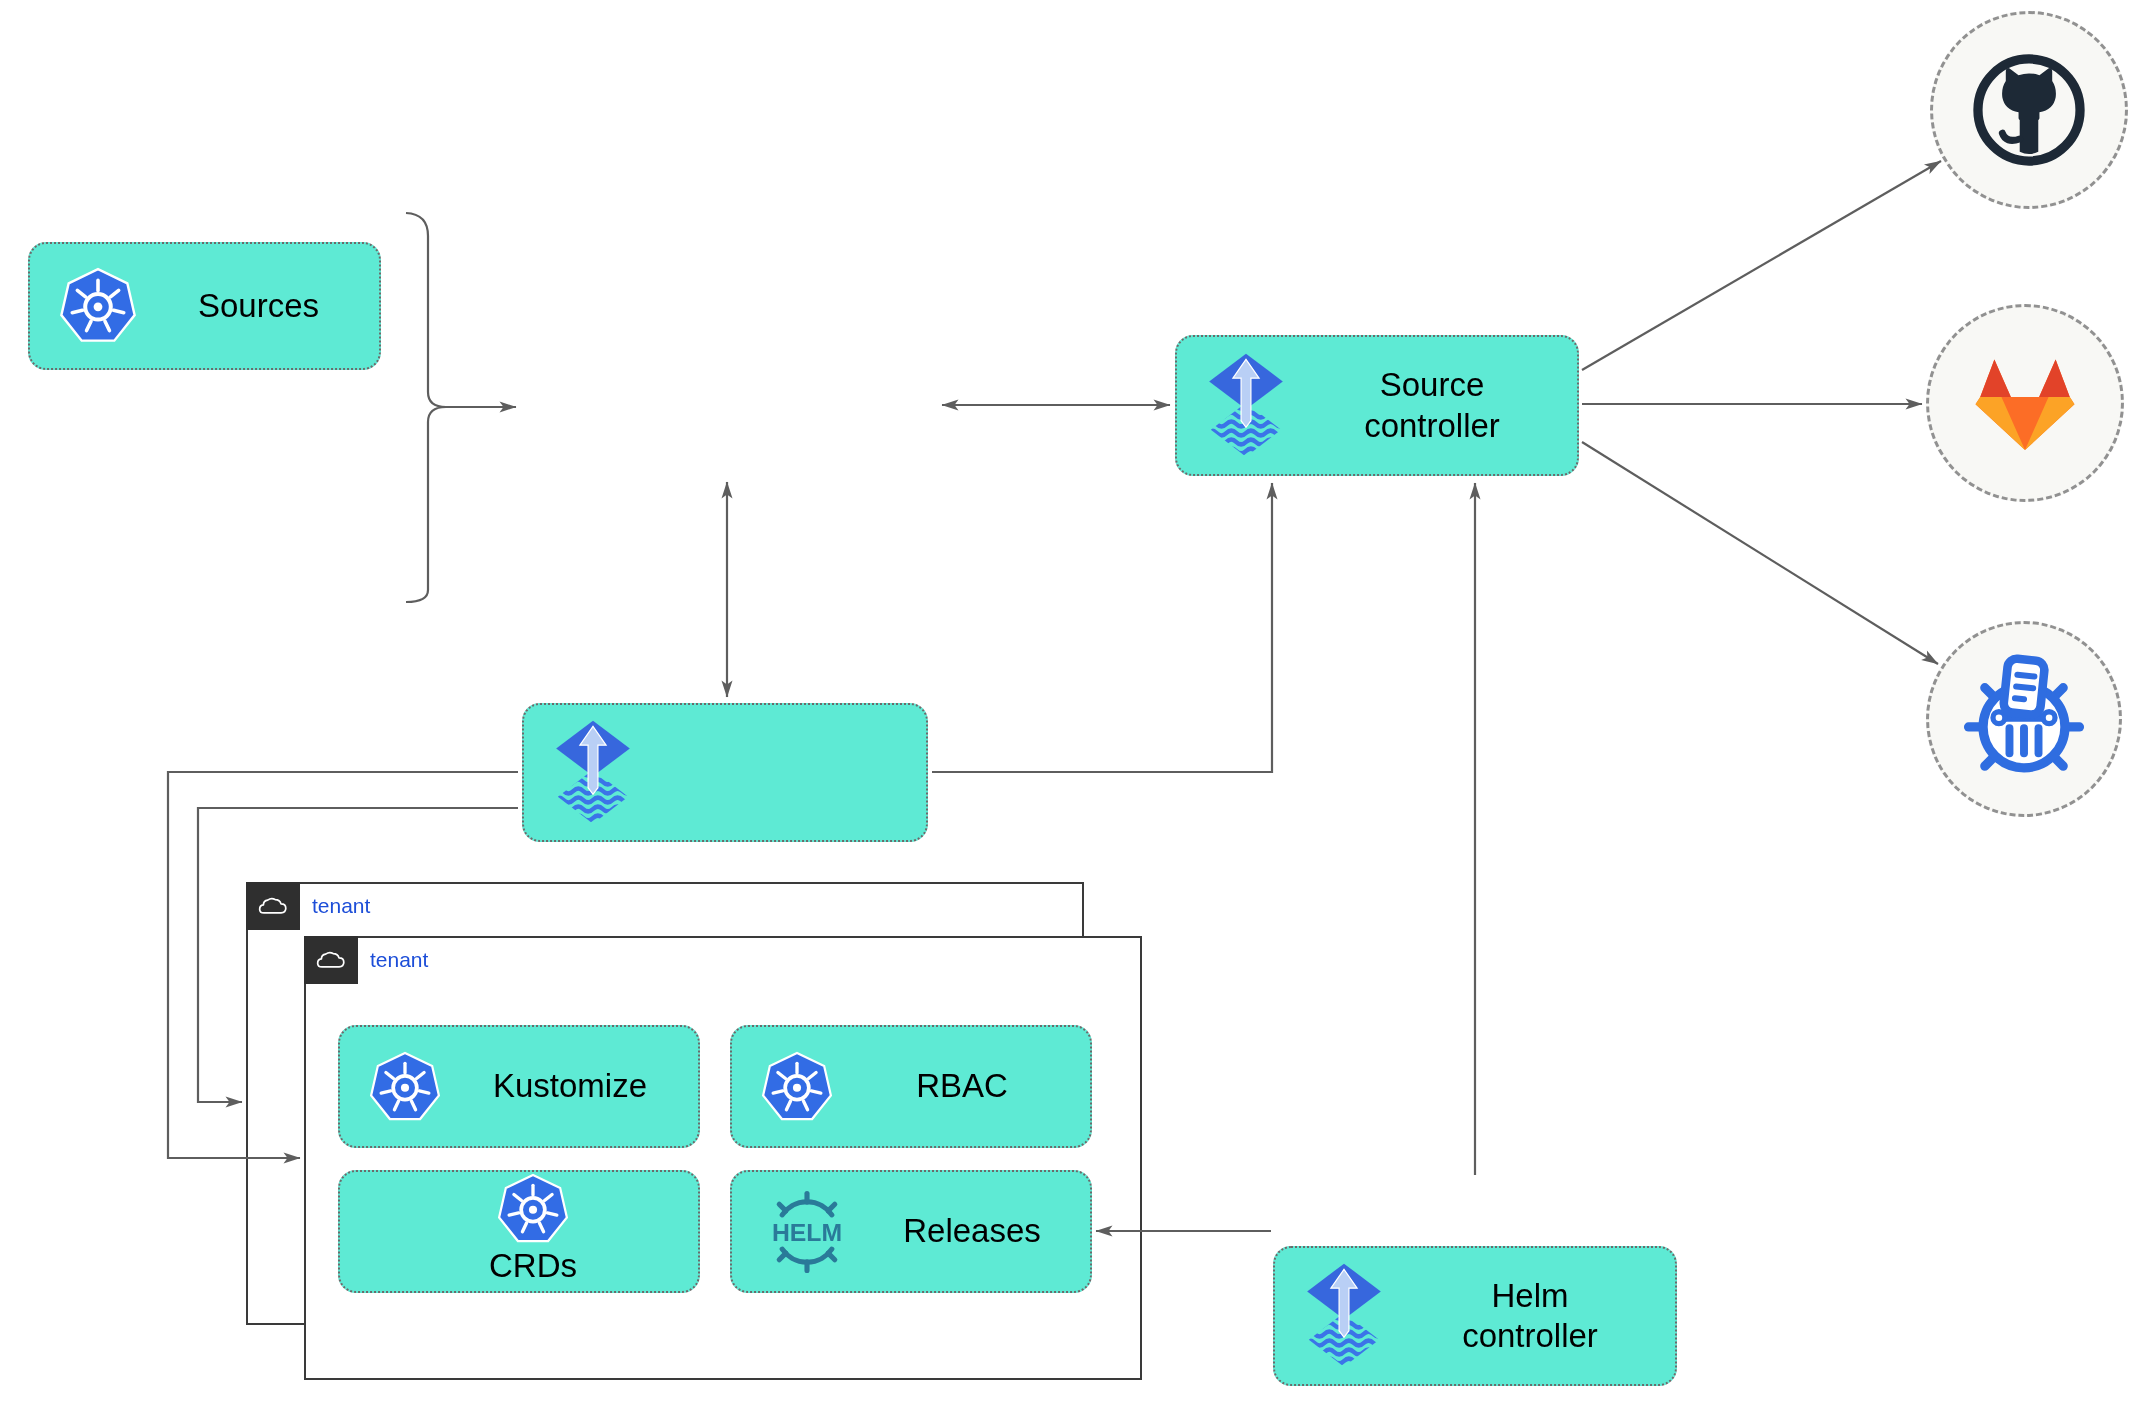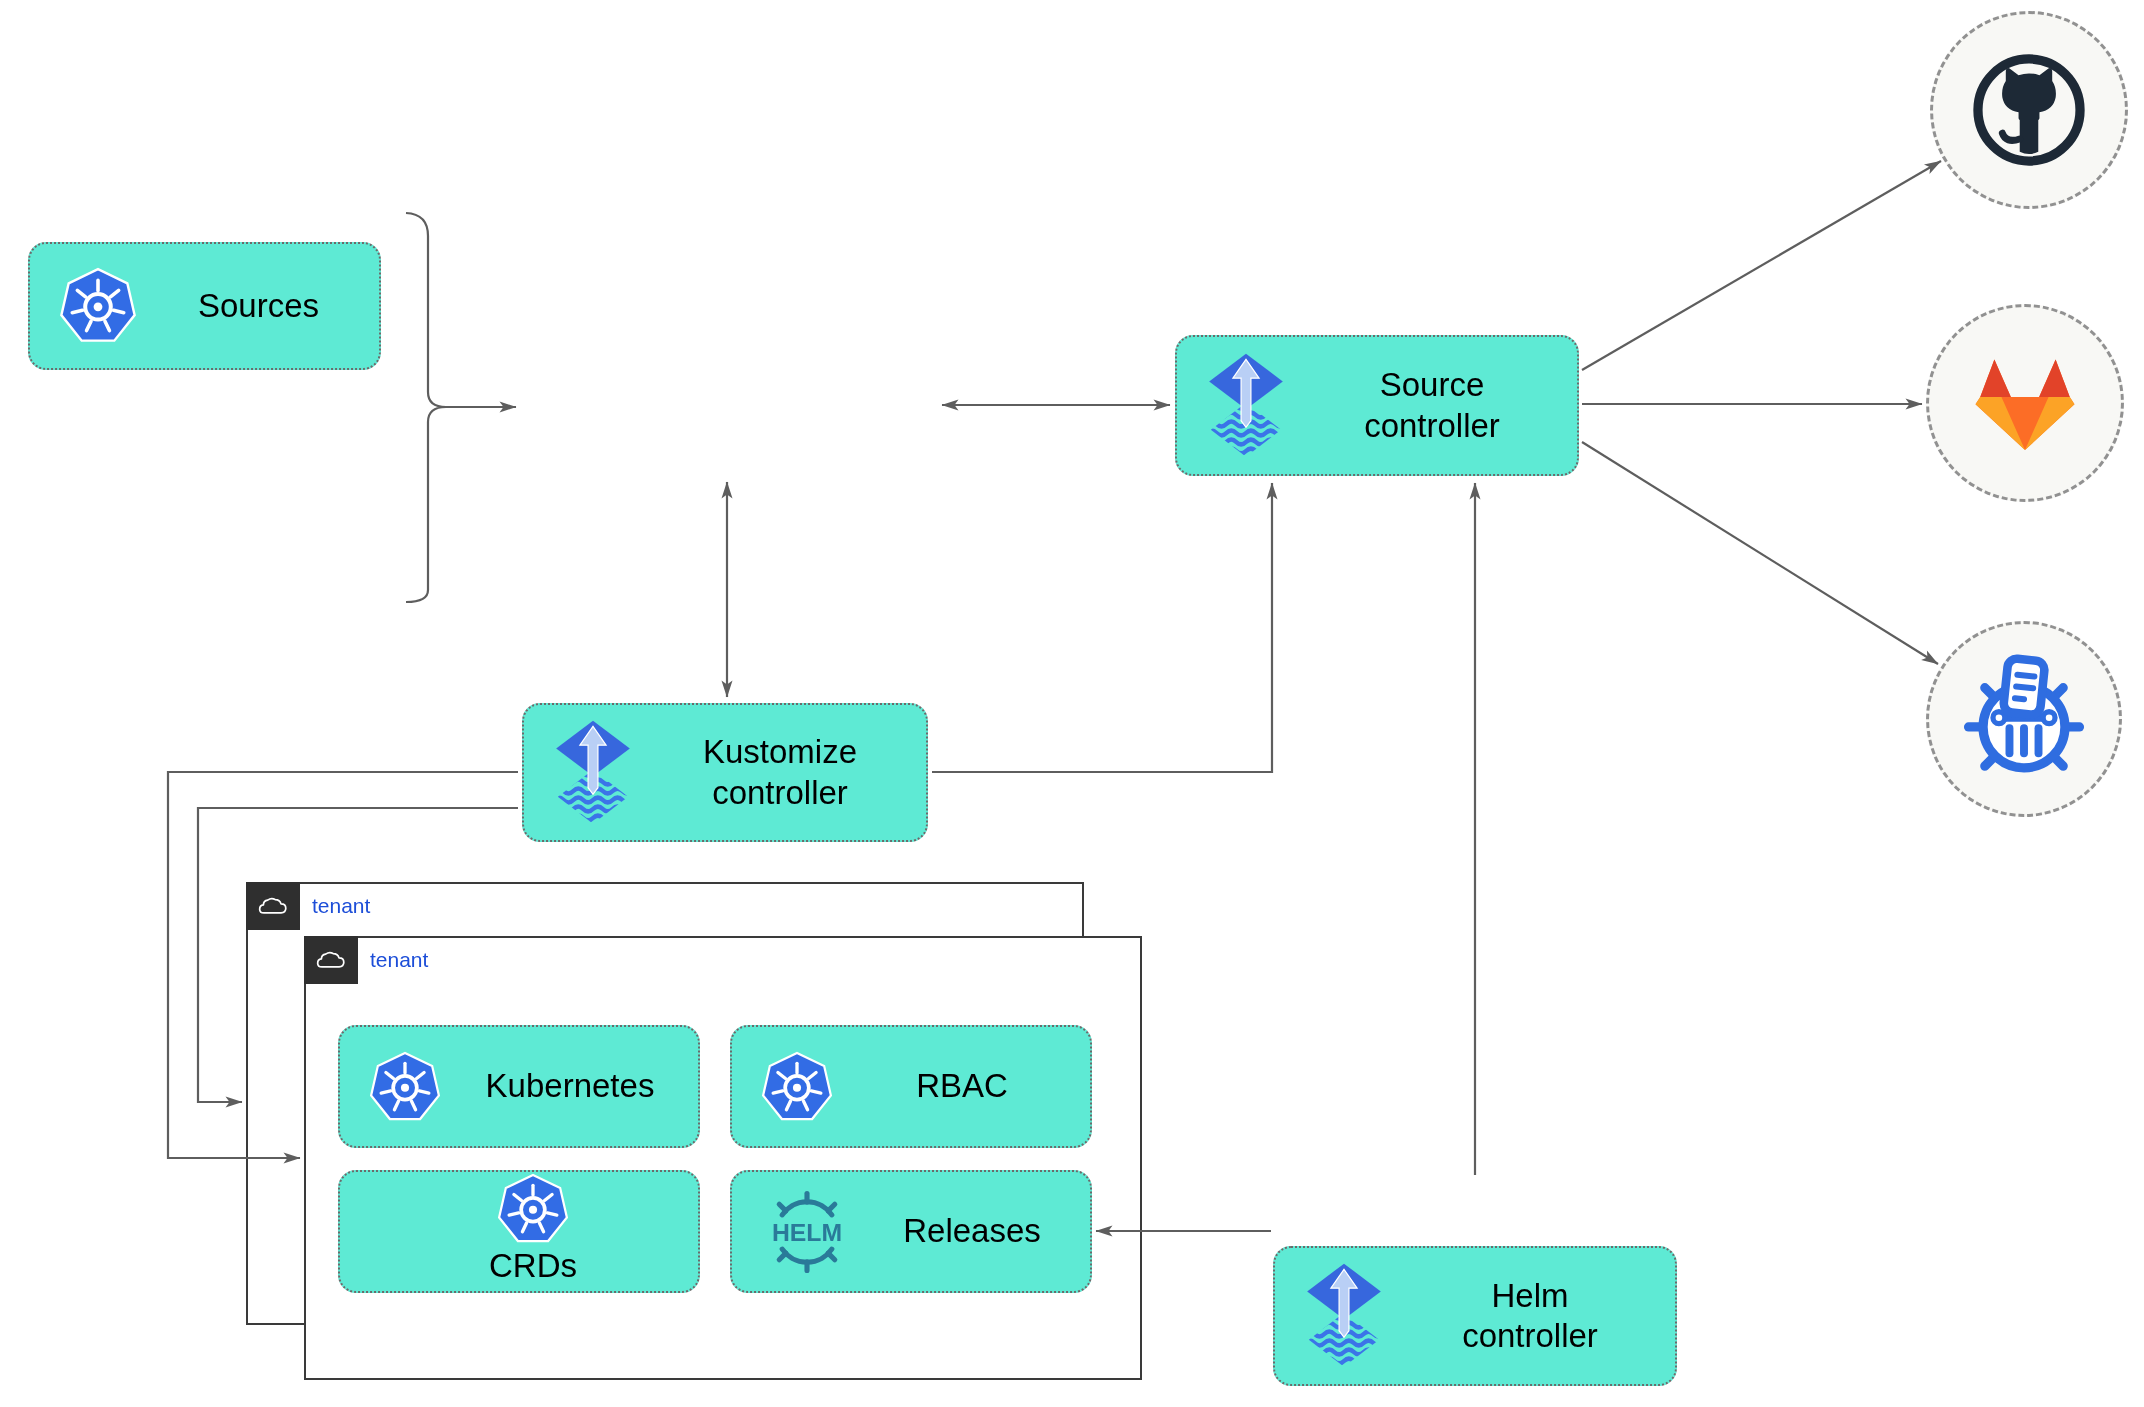--- a/index.html
+++ b/index.html
@@ -109,21 +109,20 @@
             <path d="M2,66 q6,-6 12,0 t12,0 t12,0 t12,0 t12,0 t12,0 t12,0 t12,0"></path>
             <path d="M2,77 q6,-6 12,0 t12,0 t12,0 t12,0 t12,0 t12,0 t12,0 t12,0"></path>
             <path d="M2,88 q6,-6 12,0 t12,0 t12,0 t12,0 t12,0 t12,0 t12,0 t12,0"></path>
             <path d="M2,99 q6,-6 12,0 t12,0 t12,0 t12,0 t12,0 t12,0 t12,0 t12,0"></path>
             <path d="M2,110 q6,-6 12,0 t12,0 t12,0 t12,0 t12,0 t12,0 t12,0 t12,0"></path>
             <path d="M2,121 q6,-6 12,0 t12,0 t12,0 t12,0 t12,0 t12,0 t12,0 t12,0"></path>
           </g>
           <polygon points="50,9 66,32 56,32 56,84 50,92 44,84 44,32 34,32" fill="#b9cff5" stroke="#ffffff" stroke-width="1.5"></polygon>
         </svg>
       </span>
-    <span class="label"><span class="ltxt ltxt--narrow">Kustomize controller</span></span>
   </div>
 
   <div class="node" style="left:1273px;top:1246px;width:404px;height:140px;justify-content:center;">
     <span class="icon" style="width:82px;height:108px;">
         <svg viewBox="0 0 100 132">
           <defs>
             <clipPath id="fluxwave">
               <polygon points="50,62 93,95 50,128 7,95"></polygon>
             </clipPath>
           </defs>
@@ -152,21 +151,21 @@
             <line x1="82.2" y1="58.3" x2="69.5" y2="55.4"></line>
             <line x1="64.3" y1="80.7" x2="58.7" y2="69"></line>
             <line x1="35.7" y1="80.7" x2="41.3" y2="69"></line>
             <line x1="17.8" y1="58.3" x2="30.5" y2="55.4"></line>
             <line x1="24.2" y1="30.4" x2="34.4" y2="38.5"></line>
           </g>
           <circle cx="50" cy="51" r="16" fill="none" stroke="#ffffff" stroke-width="5"></circle>
           <circle cx="50" cy="51" r="5.5" fill="#ffffff"></circle>
         </svg>
       </span>
-    <span class="label"><span class="ltxt">Kubernetes</span></span>
+    <span class="label"><span class="ltxt">Kustomize</span></span>
   </div>
 
   <div class="node" style="left:730px;top:1025px;width:362px;height:123px;">
     <span class="icon" style="width:74px;height:74px;">
         <svg viewBox="0 0 100 100">
           <polygon points="50,4 86.7,21.7 95.8,61.4 70.4,93.3 29.6,93.3 4.2,61.4 13.3,21.7" fill="#326ce5" stroke="#ffffff" stroke-width="3"></polygon>
           <g stroke="#ffffff" stroke-width="4.5" stroke-linecap="round">
             <line x1="50" y1="18" x2="50" y2="31"></line>
             <line x1="75.8" y1="30.4" x2="65.6" y2="38.5"></line>
             <line x1="82.2" y1="58.3" x2="69.5" y2="55.4"></line>

